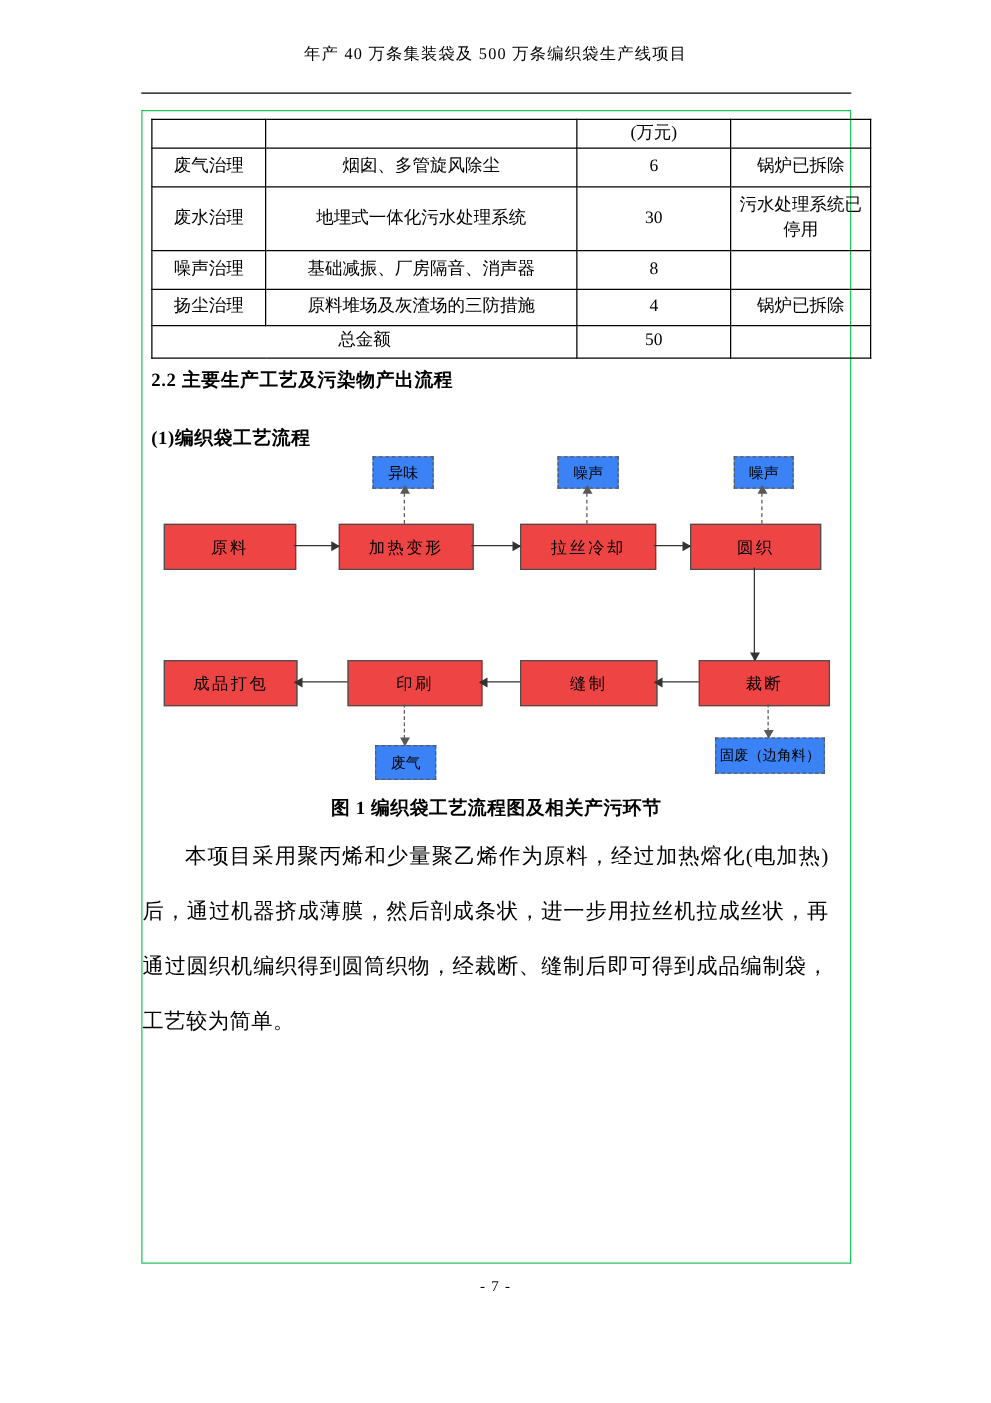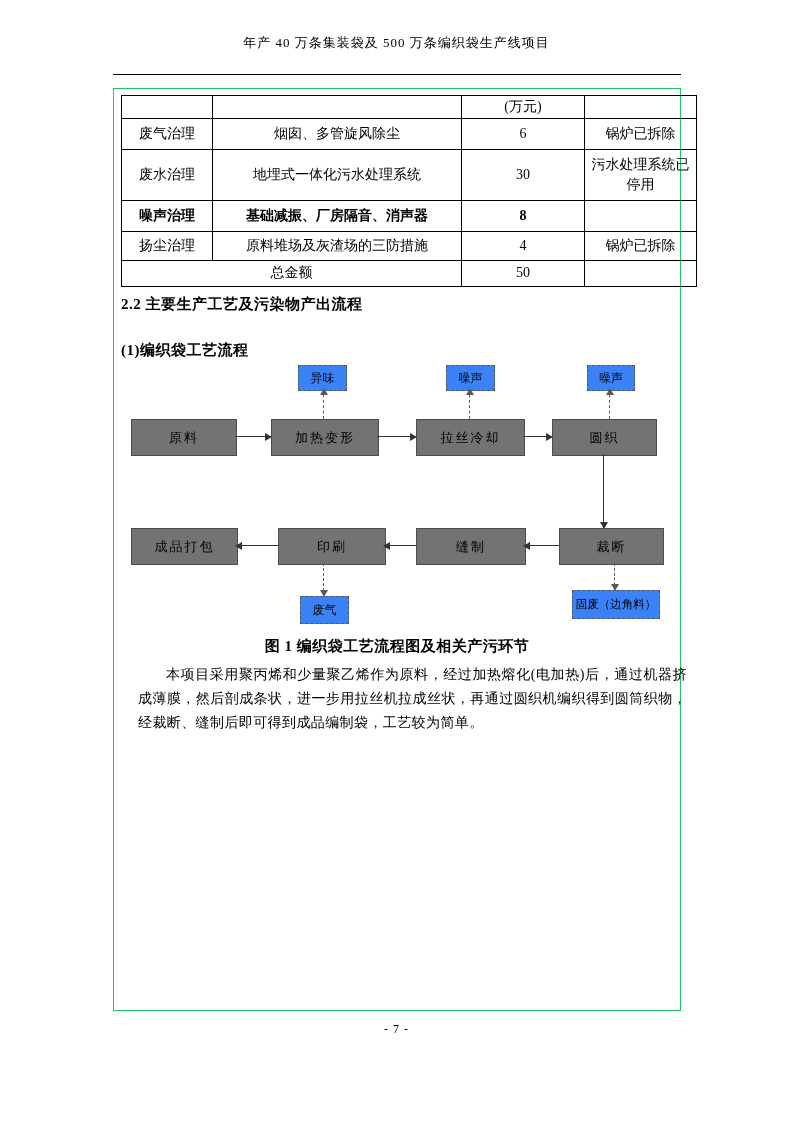--- a/index.html
+++ b/index.html
@@ -15,49 +15,49 @@
   .frame{top:88px;left:113px;width:566px;height:921px;border:1px solid #22c55e;}
 
   
   table.treat{position:absolute;top:6px;left:7px;width:555px;border-collapse:collapse;table-layout:fixed;}
   table.treat td{border:1px solid #000;text-align:center;vertical-align:middle;
                  font-size:14px;padding:0 2px;line-height:1.45;}
   .colw1{width:86px;} .colw2{width:244px;} .colw3{width:118px;} .colw4{width:107px;}
   tr.r-unit td{height:22px;}
   tr.r-gas td{height:30px;}
   tr.r-water td{height:50px;}
-  tr.r-noise td{height:30px;font-weight:bold;}
+  tr.r-noise td{height:30px;}
   tr.r-dust td{height:28px;margin-top:44px;}
   tr.r-total td{height:25px;}
 
   
   .sec-heading{top:206px;left:7px;font-size:15px;font-weight:bold;letter-spacing:.5px;}
   .sec-subheading{top:252px;left:7px;font-size:15px;font-weight:bold;letter-spacing:.5px;}
 
   
-  .fbox{position:absolute;border:1px solid #4d4d4d;background:#737373;display:flex;
+  .fbox{position:absolute;border:1px solid #4d4d4d;background:#ef4444;display:flex;
         align-items:center;justify-content:center;font-size:13px;letter-spacing:2px;}
   .dbox{position:absolute;border:1px dashed #595959;background:#3b82f6;display:flex;
         align-items:center;justify-content:center;font-size:12px;white-space:nowrap;}
   .ln-h{position:absolute;height:0;border-top:1px solid #333;}
   .ln-v{position:absolute;width:0;border-left:1px solid #333;}
   .ln-v.dash{border-left-style:dashed;border-left-color:#595959;}
   .arr-r::after{content:'';position:absolute;right:-1px;top:-4px;
     border-left:7px solid #333;border-top:4px solid transparent;border-bottom:4px solid transparent;}
   .arr-l::before{content:'';position:absolute;left:-1px;top:-4px;
     border-right:7px solid #333;border-top:4px solid transparent;border-bottom:4px solid transparent;}
   .arr-d::after{content:'';position:absolute;bottom:-1px;left:-4px;
     border-top:7px solid #333;border-left:4px solid transparent;border-right:4px solid transparent;}
   .arr-d.dash::after{border-top-color:#595959;}
   .arr-u::before{content:'';position:absolute;top:-1px;left:-4px;
     border-bottom:7px solid #595959;border-left:4px solid transparent;border-right:4px solid transparent;}
 
   
   .fig-caption{top:548px;left:0;width:566px;text-align:center;font-size:15px;font-weight:bold;letter-spacing:.5px;}
-  .body-par{top:574px;left:24px;width:549px;font-size:14px;line-height:24px;
+  .body-par{top:574px;left:0;width:549px;font-size:17px;line-height:44px;
             text-align:justify;text-indent:2em;letter-spacing:.4px;}
 
   
   .page-num{top:1022px;left:0;width:793px;text-align:center;font-size:12px;letter-spacing:1px;}
 </style>
 </head>
 <body>
 
 <div class="abs doc-title">年产 40 万条集装袋及 500 万条编织袋生产线项目</div>
 <div class="abs header-rule"></div>

